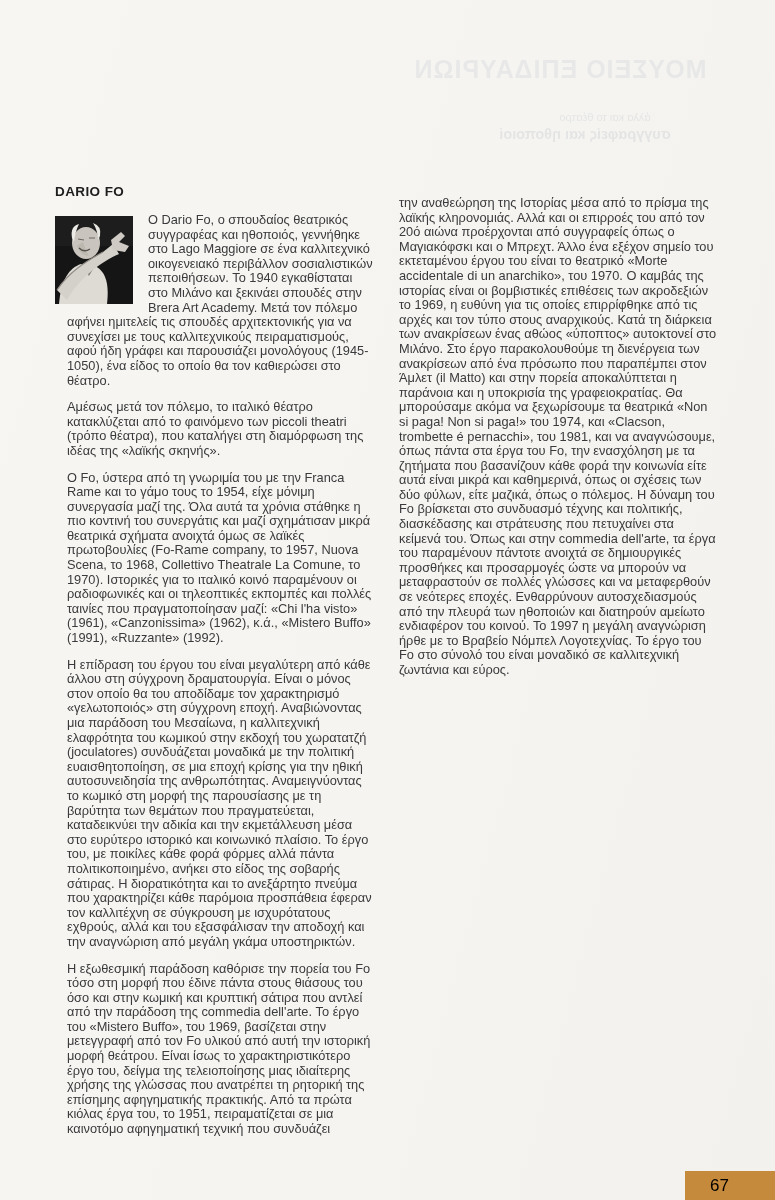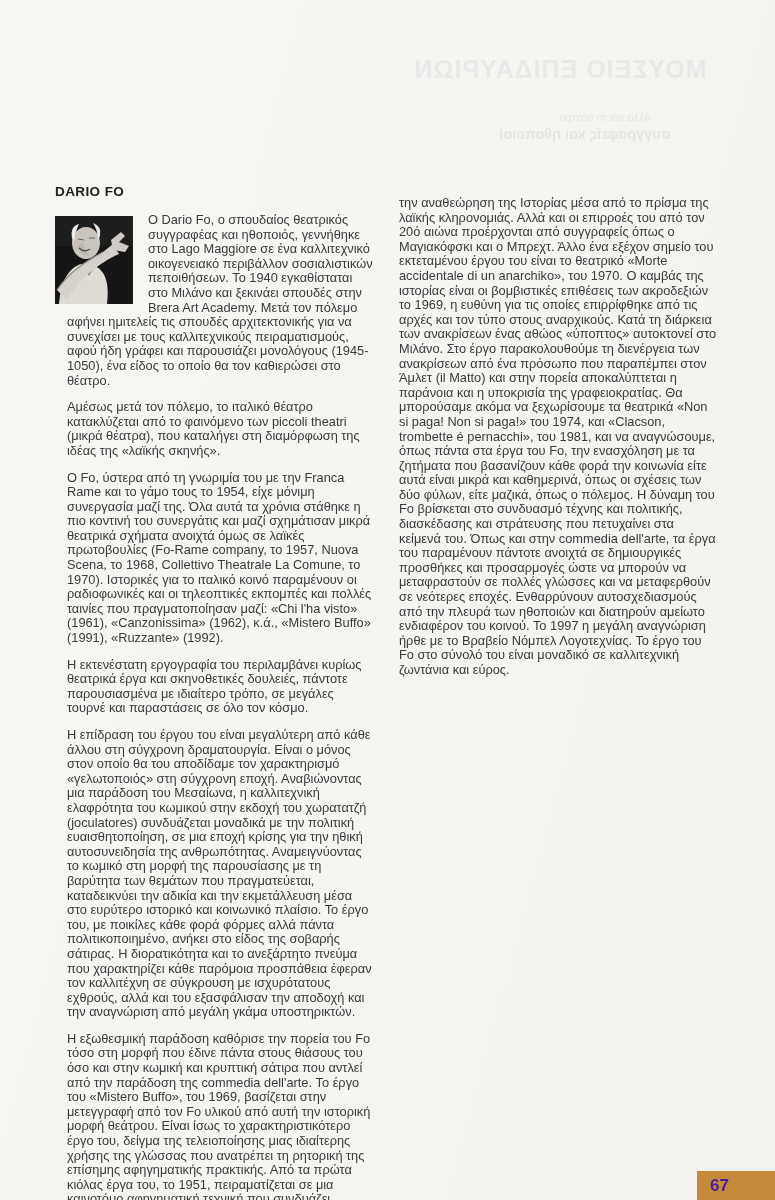--- a/index.html
+++ b/index.html
@@ -66,24 +66,24 @@
     width: 78px; height: 88px;
     padding: 0;
     background: #161616;
   }
   figure.photo svg { display: block; }
 
   .pagenum-box {
     position: absolute;
     right: 0; bottom: 0;
     width: 65px; height: 29px;
-    padding-left: 13px;
+    padding-left: 25px;
     background: #c68a3c;
-    color: #4c1d95;
-    font-size: 17px; font-weight: bold;
+    color: #000000;
+    font-size: 17px; font-weight: normal;
     line-height: 29px;
   }
 </style>
 </head>
 <body>
 
 <div class="page">
 
   <div class="ghost ghost-heading">ΜΟΥΣΕΙΟ ΕΠΙΔΑΥΡΙΩΝ</div>
   <div class="ghost ghost-small">άλλα και το θέατρο</div>
@@ -110,23 +110,22 @@
           <ellipse cx="31" cy="27" rx="14" ry="16" fill="#c9c5be"></ellipse>
           <path d="M17,22 Q15,10 24,8 Q20,16 19,26 Z" fill="#eceae6"></path>
           <path d="M45,20 Q47,10 38,7 Q43,15 43,24 Z" fill="#e8e6e1"></path>
           <path d="M22,30 Q26,40 34,40 Q30,34 28,26 Z" fill="#b0aba3" opacity="0.55"></path>
           <path d="M24,32 Q29,37 35,33" stroke="#544f49" stroke-width="1.4" fill="none"></path>
           <path d="M23,23 l6,1 M34,22 l6,0" stroke="#6a655e" stroke-width="1" fill="none"></path>
         </svg>
       </figure>
 
       <p>Ο Dario Fo, ο σπουδαίος θεατρικός συγγραφέας και ηθοποιός, γεννήθηκε στο Lago Maggiore σε ένα καλλιτεχνικό οικογενειακό περιβάλλον σοσιαλιστικών πεποιθήσεων. Το 1940 εγκαθίσταται στο Μιλάνο και ξεκινάει σπουδές στην Brera Art Academy. Μετά τον πόλεμο αφήνει ημιτελείς τις σπουδές αρχιτεκτονικής για να συνεχίσει με τους καλλιτεχνικούς πειραματισμούς, αφού ήδη γράφει και παρουσιάζει μονολόγους (1945-1050), ένα είδος το οποίο θα τον καθιερώσει στο θέατρο.</p>
-      <p>Αμέσως μετά τον πόλεμο, το ιταλικό θέατρο κατακλύζεται από το φαινόμενο των piccoli theatri (μικρά θέατρα), που καταλήγει στη διαμόρφωση της ιδέας της «λαϊκής σκηνής».</p>
+      <p>Αμέσως μετά τον πόλεμο, το ιταλικό θέατρο κατακλύζεται από το φαινόμενο των piccoli theatri (τρόπο θέατρα), που καταλήγει στη διαμόρφωση της ιδέας της «λαϊκής σκηνής».</p>
       <p>Ο Fo, ύστερα από τη γνωριμία του με την Franca Rame και το γάμο τους το 1954, είχε μόνιμη συνεργασία μαζί της. Όλα αυτά τα χρόνια στάθηκε η πιο κοντινή του συνεργάτις και μαζί σχημάτισαν μικρά θεατρικά σχήματα ανοιχτά όμως σε λαϊκές πρωτοβουλίες (Fo-Rame company, το 1957, Nuova Scena, το 1968, Collettivo Theatrale La Comune, το 1970). Ιστορικές για το ιταλικό κοινό παραμένουν οι ραδιοφωνικές και οι τηλεοπτικές εκπομπές και πολλές ταινίες που πραγματοποίησαν μαζί: «Chi l'ha visto» (1961), «Canzonissima» (1962), κ.ά., «Mistero Buffo» (1991), «Ruzzante» (1992).</p>
-      <p>Η εκτενέστατη εργογραφία του περιλαμβάνει κυρίως θεατρικά έργα και σκηνοθετικές δουλειές, πάντοτε παρουσιασμένα με ιδιαίτερο τρόπο, σε μεγάλες τουρνέ και παραστάσεις σε όλο τον κόσμο.</p>
       <p>Η επίδραση του έργου του είναι μεγαλύτερη από κάθε άλλου στη σύγχρονη δραματουργία. Είναι ο μόνος στον οποίο θα του αποδίδαμε τον χαρακτηρισμό «γελωτοποιός» στη σύγχρονη εποχή. Αναβιώνοντας μια παράδοση του Μεσαίωνα, η καλλιτεχνική ελαφρότητα του κωμικού στην εκδοχή του χωρατατζή (joculatores) συνδυάζεται μοναδικά με την πολιτική ευαισθητοποίηση, σε μια εποχή κρίσης για την ηθική αυτοσυνειδησία της ανθρωπότητας. Αναμειγνύοντας το κωμικό στη μορφή της παρουσίασης με τη βαρύτητα των θεμάτων που πραγματεύεται, καταδεικνύει την αδικία και την εκμετάλλευση μέσα στο ευρύτερο ιστορικό και κοινωνικό πλαίσιο. Το έργο του, με ποικίλες κάθε φορά φόρμες αλλά πάντα πολιτικοποιημένο, ανήκει στο είδος της σοβαρής σάτιρας. Η διορατικότητα και το ανεξάρτητο πνεύμα που χαρακτηρίζει κάθε παρόμοια προσπάθεια έφεραν τον καλλιτέχνη σε σύγκρουση με ισχυρότατους εχθρούς, αλλά και του εξασφάλισαν την αποδοχή και την αναγνώριση από μεγάλη γκάμα υποστηρικτών.</p>
       <p>Η εξωθεσμική παράδοση καθόρισε την πορεία του Fo τόσο στη μορφή που έδινε πάντα στους θιάσους του όσο και στην κωμική και κρυπτική σάτιρα που αντλεί από την παράδοση της commedia dell'arte. Το έργο του «Mistero Buffo», του 1969, βασίζεται στην μετεγγραφή από τον Fo υλικού από αυτή την ιστορική μορφή θεάτρου. Είναι ίσως το χαρακτηριστικότερο έργο του, δείγμα της τελειοποίησης μιας ιδιαίτερης χρήσης της γλώσσας που ανατρέπει τη ρητορική της επίσημης αφηγηματικής πρακτικής. Από τα πρώτα κιόλας έργα του, το 1951, πειραματίζεται σε μια καινοτόμο αφηγηματική τεχνική που συνδυάζει</p>
     </div>
 
     <div class="col col-right">
       <p>την αναθεώρηση της Ιστορίας μέσα από το πρίσμα της λαϊκής κληρονομιάς. Αλλά και οι επιρροές του από τον 20ό αιώνα προέρχονται από συγγραφείς όπως ο Μαγιακόφσκι και ο Μπρεχτ. Άλλο ένα εξέχον σημείο του εκτεταμένου έργου του είναι το θεατρικό «Morte accidentale di un anarchiko», του 1970. Ο καμβάς της ιστορίας είναι οι βομβιστικές επιθέσεις των ακροδεξιών το 1969, η ευθύνη για τις οποίες επιρρίφθηκε από τις αρχές και τον τύπο στους αναρχικούς. Κατά τη διάρκεια των ανακρίσεων ένας αθώος «ύποπτος» αυτοκτονεί στο Μιλάνο. Στο έργο παρακολουθούμε τη διενέργεια των ανακρίσεων από ένα πρόσωπο που παραπέμπει στον Άμλετ (il Matto) και στην πορεία αποκαλύπτεται η παράνοια και η υποκρισία της γραφειοκρατίας. Θα μπορούσαμε ακόμα να ξεχωρίσουμε τα θεατρικά «Non si paga! Non si paga!» του 1974, και «Clacson, trombette é pernacchi», του 1981, και να αναγνώσουμε, όπως πάντα στα έργα του Fo, την ενασχόληση με τα ζητήματα που βασανίζουν κάθε φορά την κοινωνία είτε αυτά είναι μικρά και καθημερινά, όπως οι σχέσεις των δύο φύλων, είτε μαζικά, όπως ο πόλεμος. Η δύναμη του Fo βρίσκεται στο συνδυασμό τέχνης και πολιτικής, διασκέδασης και στράτευσης που πετυχαίνει στα κείμενά του. Όπως και στην commedia dell'arte, τα έργα του παραμένουν πάντοτε ανοιχτά σε δημιουργικές προσθήκες και προσαρμογές ώστε να μπορούν να μεταφραστούν σε πολλές γλώσσες και να μεταφερθούν σε νεότερες εποχές. Ενθαρρύνουν αυτοσχεδιασμούς από την πλευρά των ηθοποιών και διατηρούν αμείωτο ενδιαφέρον του κοινού. Το 1997 η μεγάλη αναγνώριση ήρθε με το Βραβείο Νόμπελ Λογοτεχνίας. Το έργο του Fo στο σύνολό του είναι μοναδικό σε καλλιτεχνική ζωντάνια και εύρος.</p>
     </div>
 
   </div>
 

